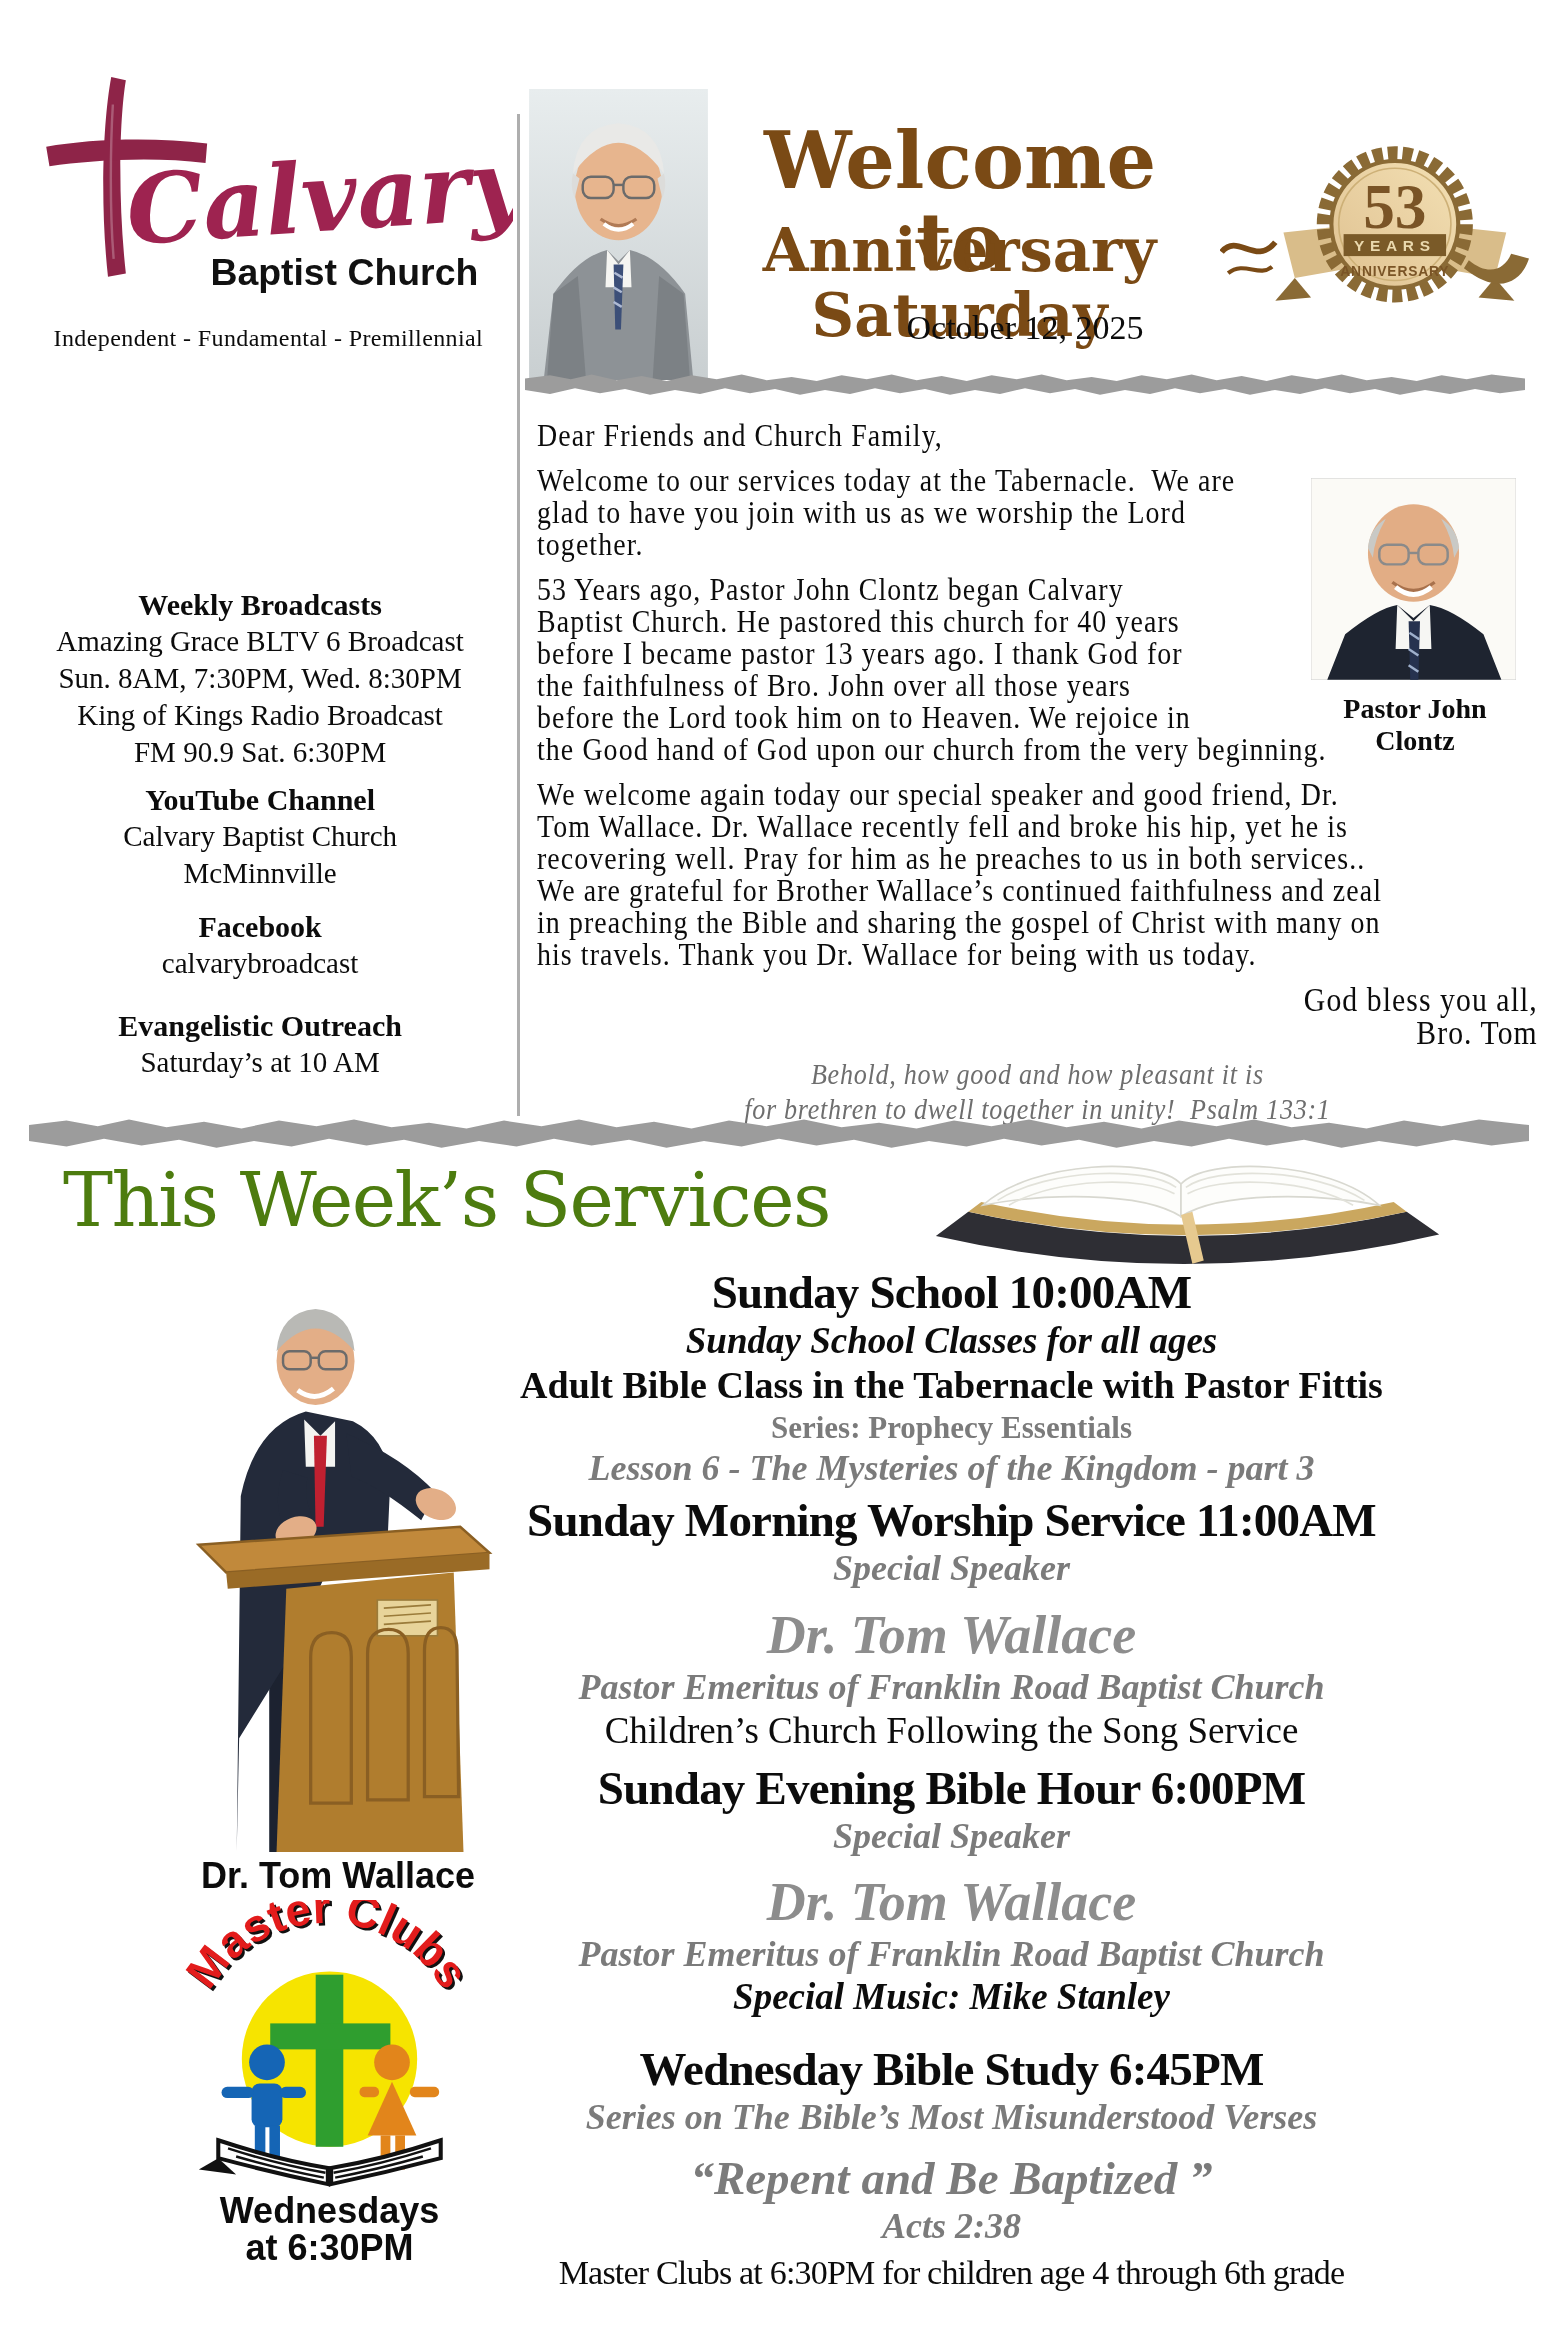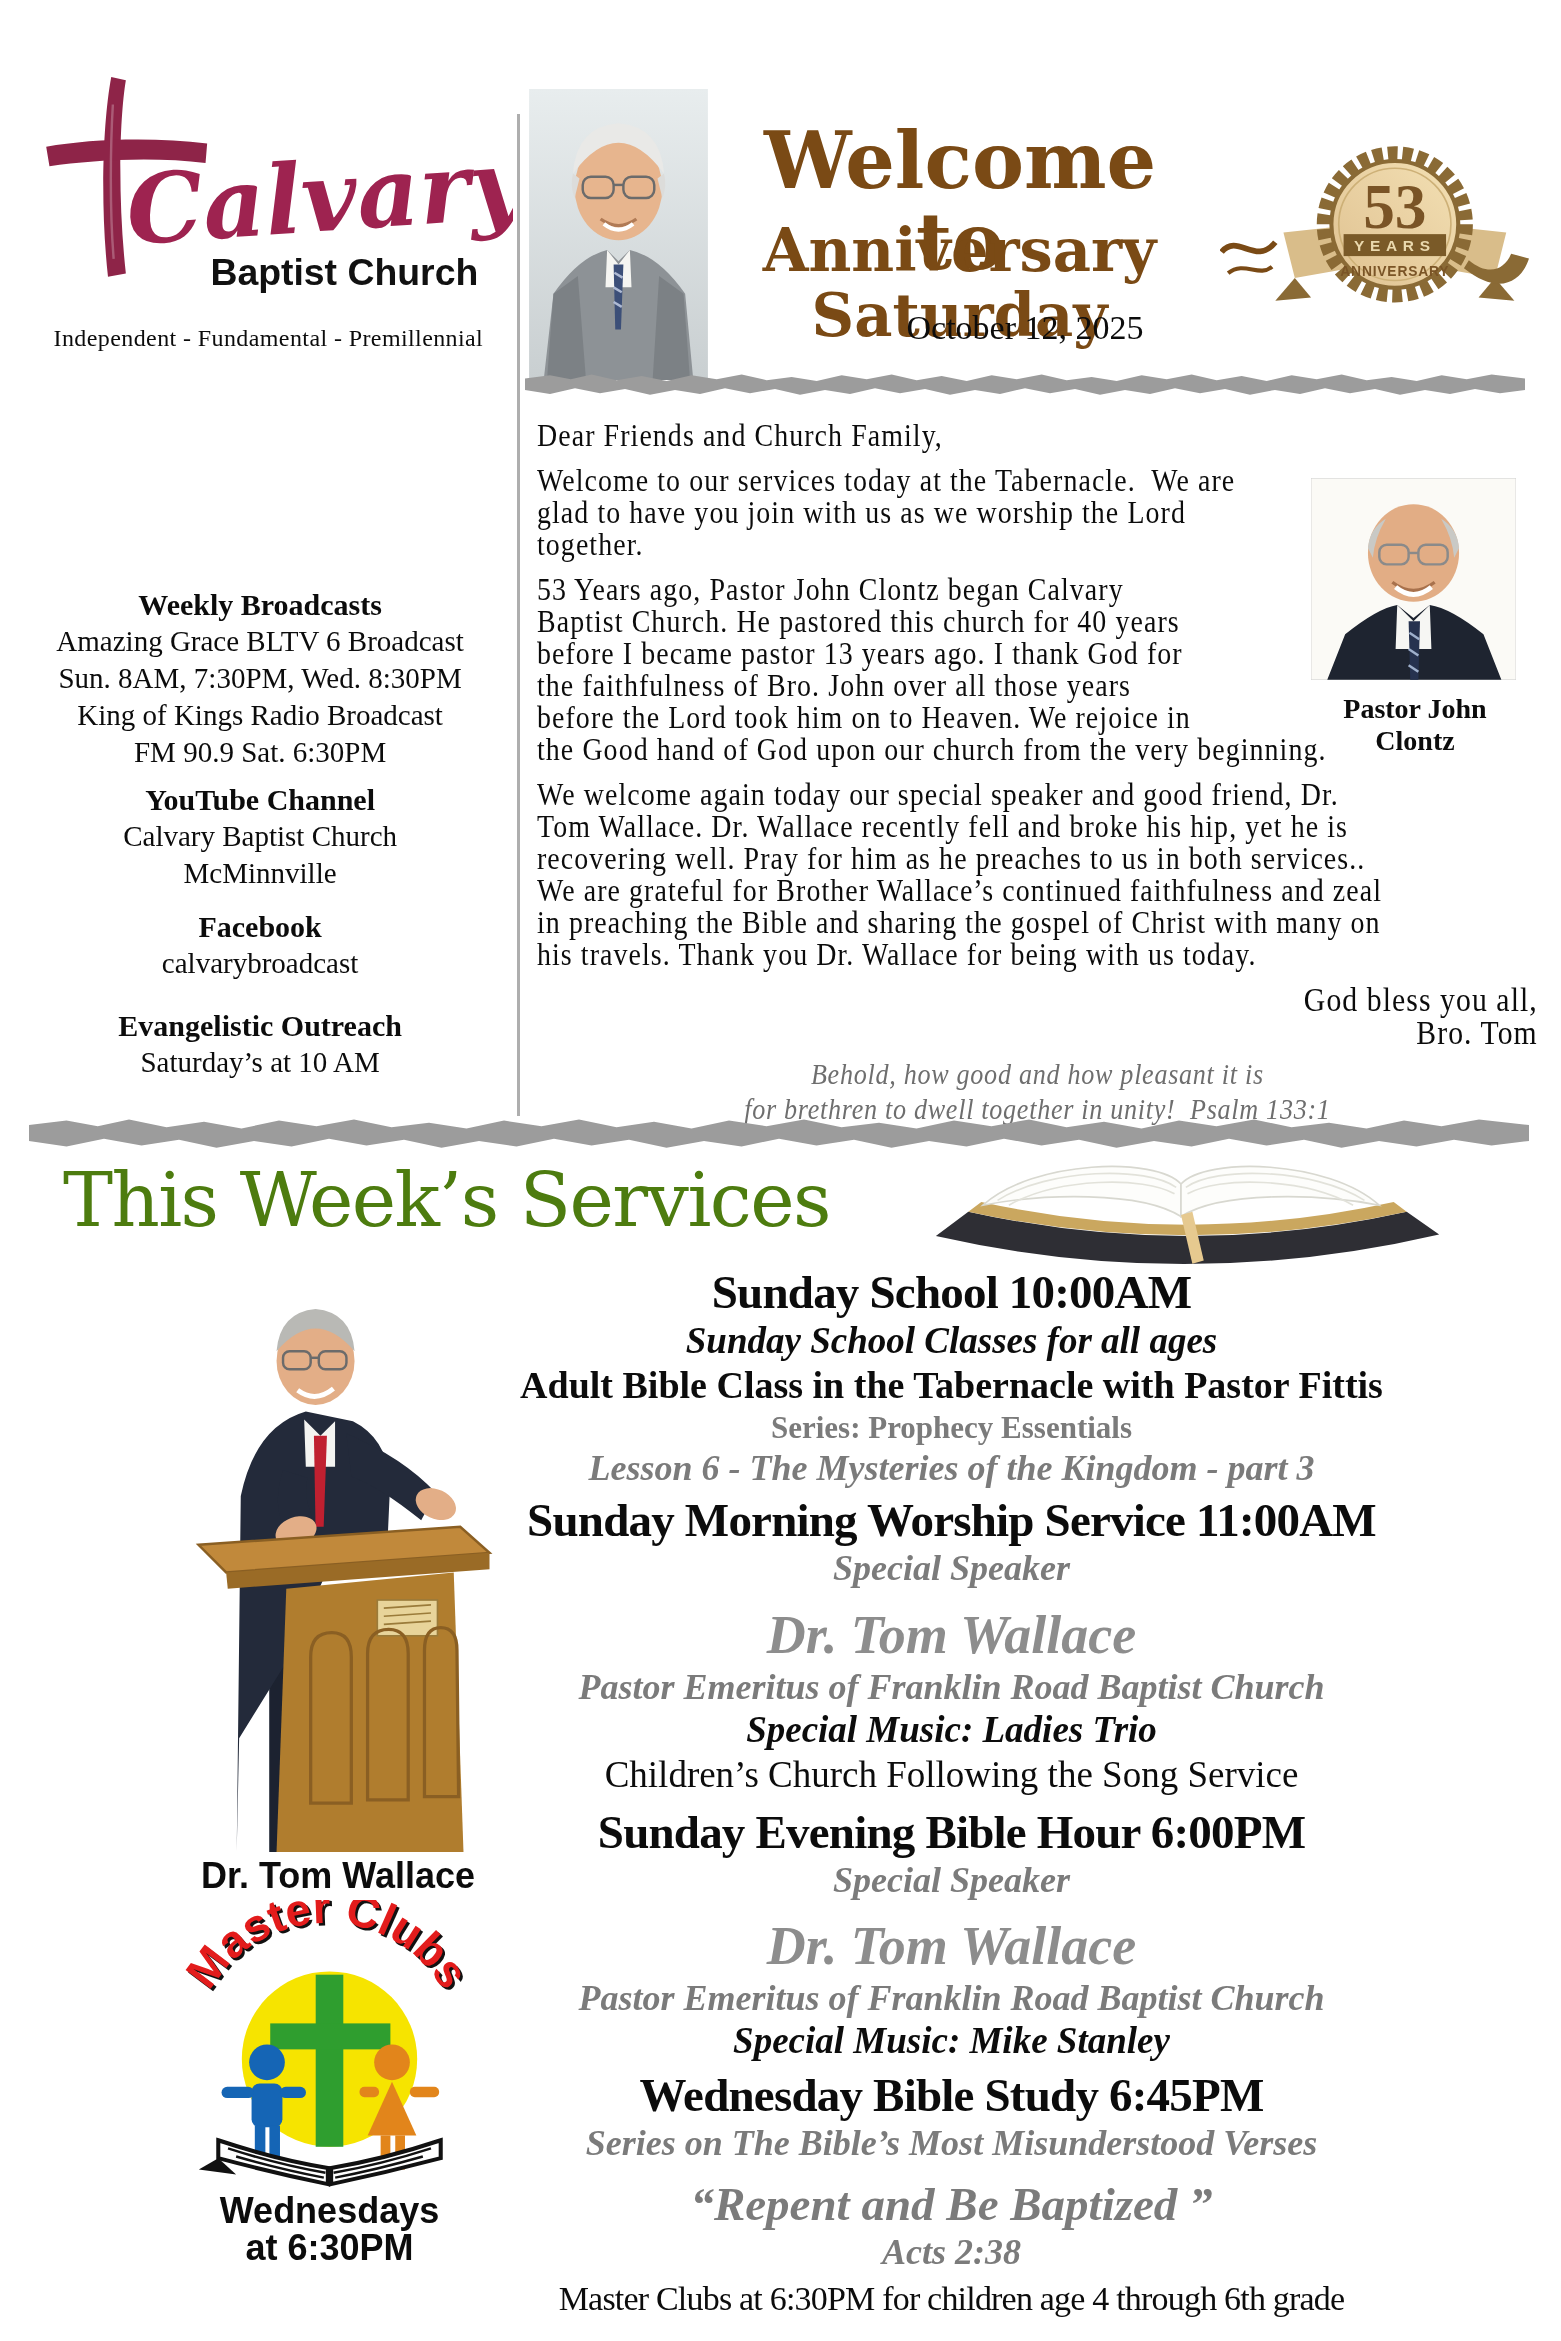--- a/index.html
+++ b/index.html
@@ -207,28 +207,27 @@
   <div id="svc" class="abs" style="left:488px;top:1265px">
       <div class="s-h">Sunday School 10:00AM</div>
       <div class="s-bi">Sunday School Classes for all ages</div>
       <div class="s-b">Adult Bible Class in the Tabernacle with Pastor Fittis</div>
       <div class="s-gb">Series: Prophecy Essentials</div>
       <div class="s-gbi">Lesson 6 - The Mysteries of the Kingdom - part 3</div>
       <div class="s-h" style="margin-top: 4px;">Sunday Morning Worship Service 11:00AM</div>
       <div class="s-gbi">Special Speaker</div>
       <div class="s-name" style="margin-top: 14.6px;">Dr. Tom Wallace</div>
       <div class="s-gbi">Pastor Emeritus of Franklin Road Baptist Church</div>
-      <div class="s-bi">Special Music: Ladies Trio</div>
       <div class="s-p">Children’s Church Following the Song Service</div>
       <div class="s-h" style="margin-top: 8.1px;">Sunday Evening Bible Hour 6:00PM</div>
       <div class="s-gbi">Special Speaker</div>
       <div class="s-name" style="margin-top: 14.6px;">Dr. Tom Wallace</div>
       <div class="s-gbi">Pastor Emeritus of Franklin Road Baptist Church</div>
       <div class="s-bi">Special Music: Mike Stanley</div>
-      <div class="s-h" style="margin-top: 5px; text-align: center;">Wednesday Bible Study 6:45PM</div>
+      <div class="s-h" style="margin-top: 23px; text-align: center;">Wednesday Bible Study 6:45PM</div>
       <div class="s-gbi">Series on The Bible’s Most Misunderstood Verses</div>
       <div class="s-gbil" style="margin-top: 13px;">“Repent and Be Baptized ”</div>
       <div class="s-gbi">Acts 2:38</div>
       <div class="s-pw" style="margin-top: 5px;">Master Clubs at 6:30PM for children age 4 through 6th grade</div>
     </div>
 
   <svg class="abs" style="left:192px;top:1283px" width="304" height="569" viewBox="0 0 374 700">
     <rect x="95" y="430" width="66" height="270" fill="#1c2230"></rect>
     <path d="M55,700 L60,262 Q78,176 140,158 L198,170 Q238,190 244,242 L240,330 L170,345 L120,460 L58,560 Z" fill="#232a3a"></path>
     <polygon points="138,168 158,188 176,170 176,226 140,226" fill="#f4f4f1"></polygon>

